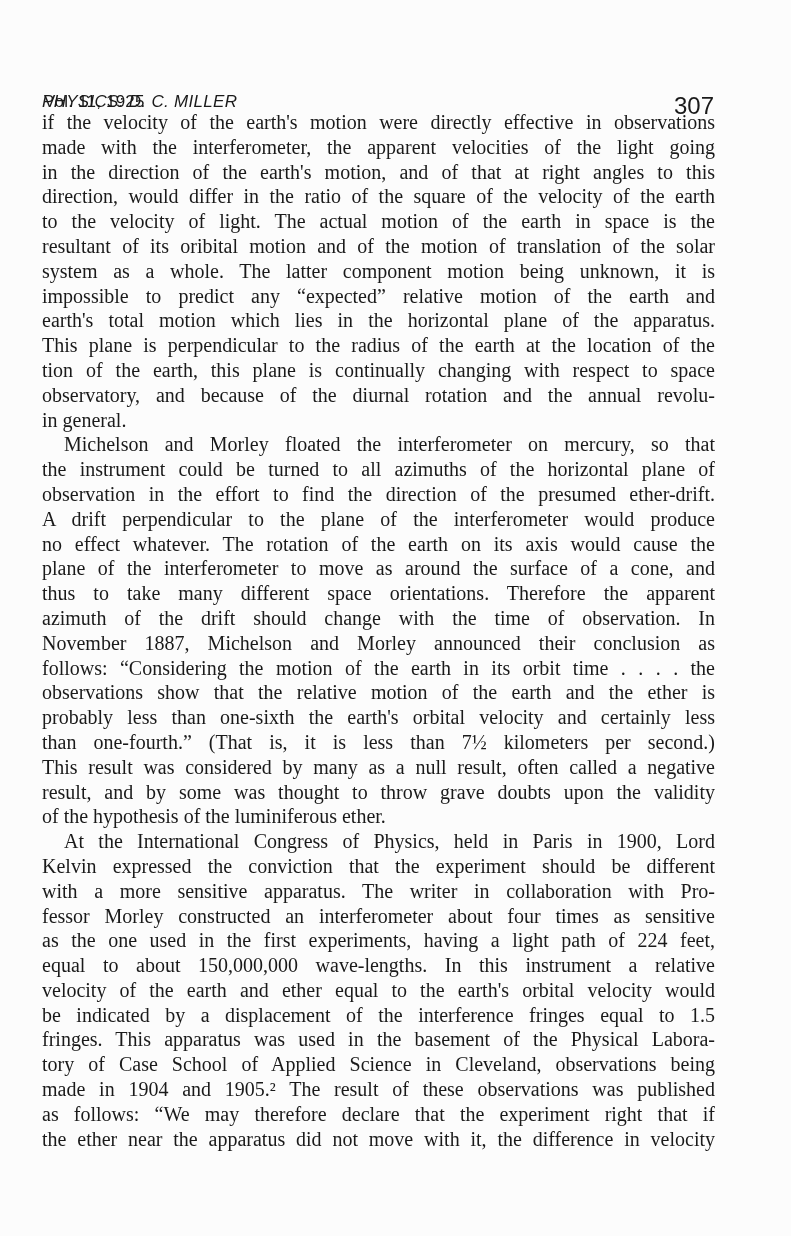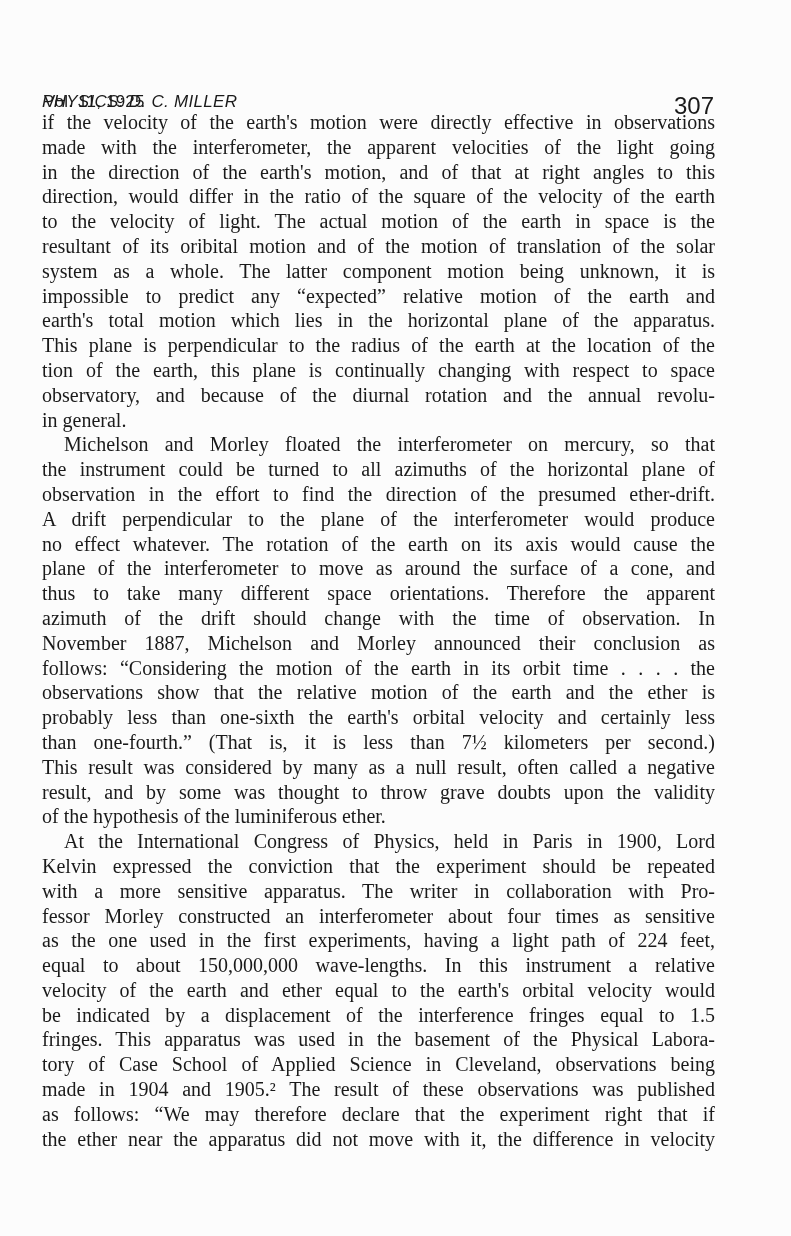--- a/index.html
+++ b/index.html
@@ -58,21 +58,21 @@
     <span class="line">azimuth of the drift should change with the time of observation.  In</span>
     <span class="line">November 1887, Michelson and Morley announced their conclusion as</span>
     <span class="line">follows: “Considering the motion of the earth in its orbit time . . . . the</span>
     <span class="line">observations show that the relative motion of the earth and the ether is</span>
     <span class="line">probably less than one-sixth the earth's orbital velocity and certainly less</span>
     <span class="line">than one-fourth.”  (That is, it is less than 7½ kilometers per second.)</span>
     <span class="line">This result was considered by many as a null result, often called a negative</span>
     <span class="line">result, and by some was thought to throw grave doubts upon the validity</span>
     <span class="line last">of the hypothesis of the luminiferous ether.</span>
     <span class="line indent">At the International Congress of Physics, held in Paris in 1900, Lord</span>
-    <span class="line">Kelvin expressed the conviction that the experiment should be repeated</span>
+    <span class="line">Kelvin expressed the conviction that the experiment should be different</span>
     <span class="line">with a more sensitive apparatus.  The writer in collaboration with Pro-</span>
     <span class="line">fessor Morley constructed an interferometer about four times as sensitive</span>
     <span class="line">as the one used in the first experiments, having a light path of 224 feet,</span>
     <span class="line">equal to about 150,000,000 wave-lengths.  In this instrument a relative</span>
     <span class="line">velocity of the earth and ether equal to the earth's orbital velocity would</span>
     <span class="line">be indicated by a displacement of the interference fringes equal to 1.5</span>
     <span class="line">fringes.  This apparatus was used in the basement of the Physical Labora-</span>
     <span class="line">tory of Case School of Applied Science in Cleveland, observations being</span>
     <span class="line">made in 1904 and 1905.²  The result of these observations was published</span>
     <span class="line">as follows: “We may therefore declare that the experiment right that if</span>

